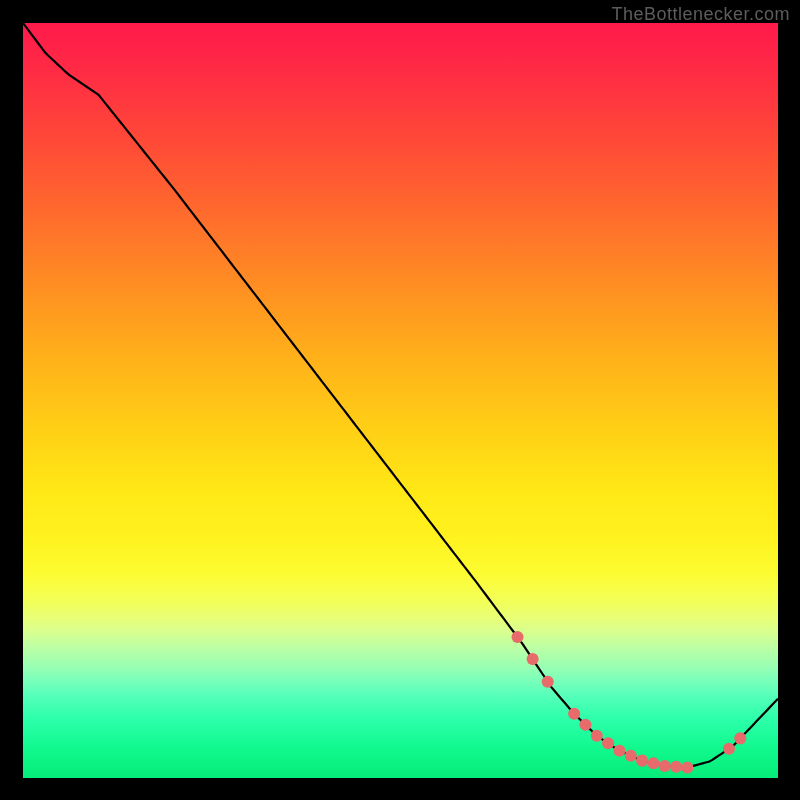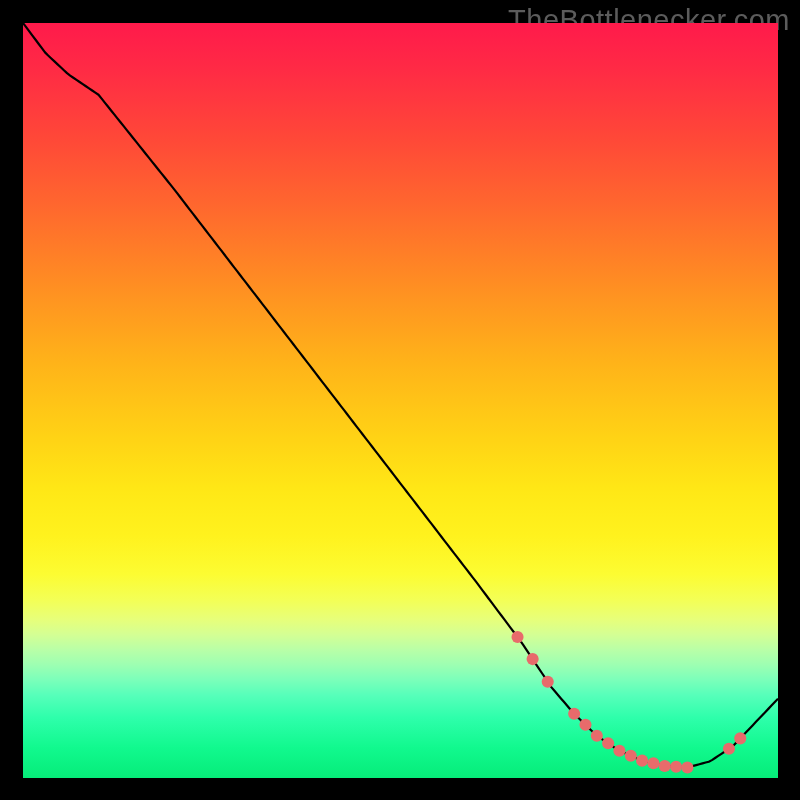--- a/index.html
+++ b/index.html
@@ -15,21 +15,21 @@
     position: relative;
     width: 800px;
     height: 800px;
     background: #000;
   }
   .watermark {
     position: absolute;
     top: 4px;
     right: 10px;
     color: #5c5c5c;
-    font-size: 29px;
+    font-size: 18px;
     letter-spacing: 0.5px;
     font-weight: 500;
   }
   .plot {
     position: absolute;
     left: 23px;
     top: 23px;
     width: 755px;
     height: 755px;
   }

